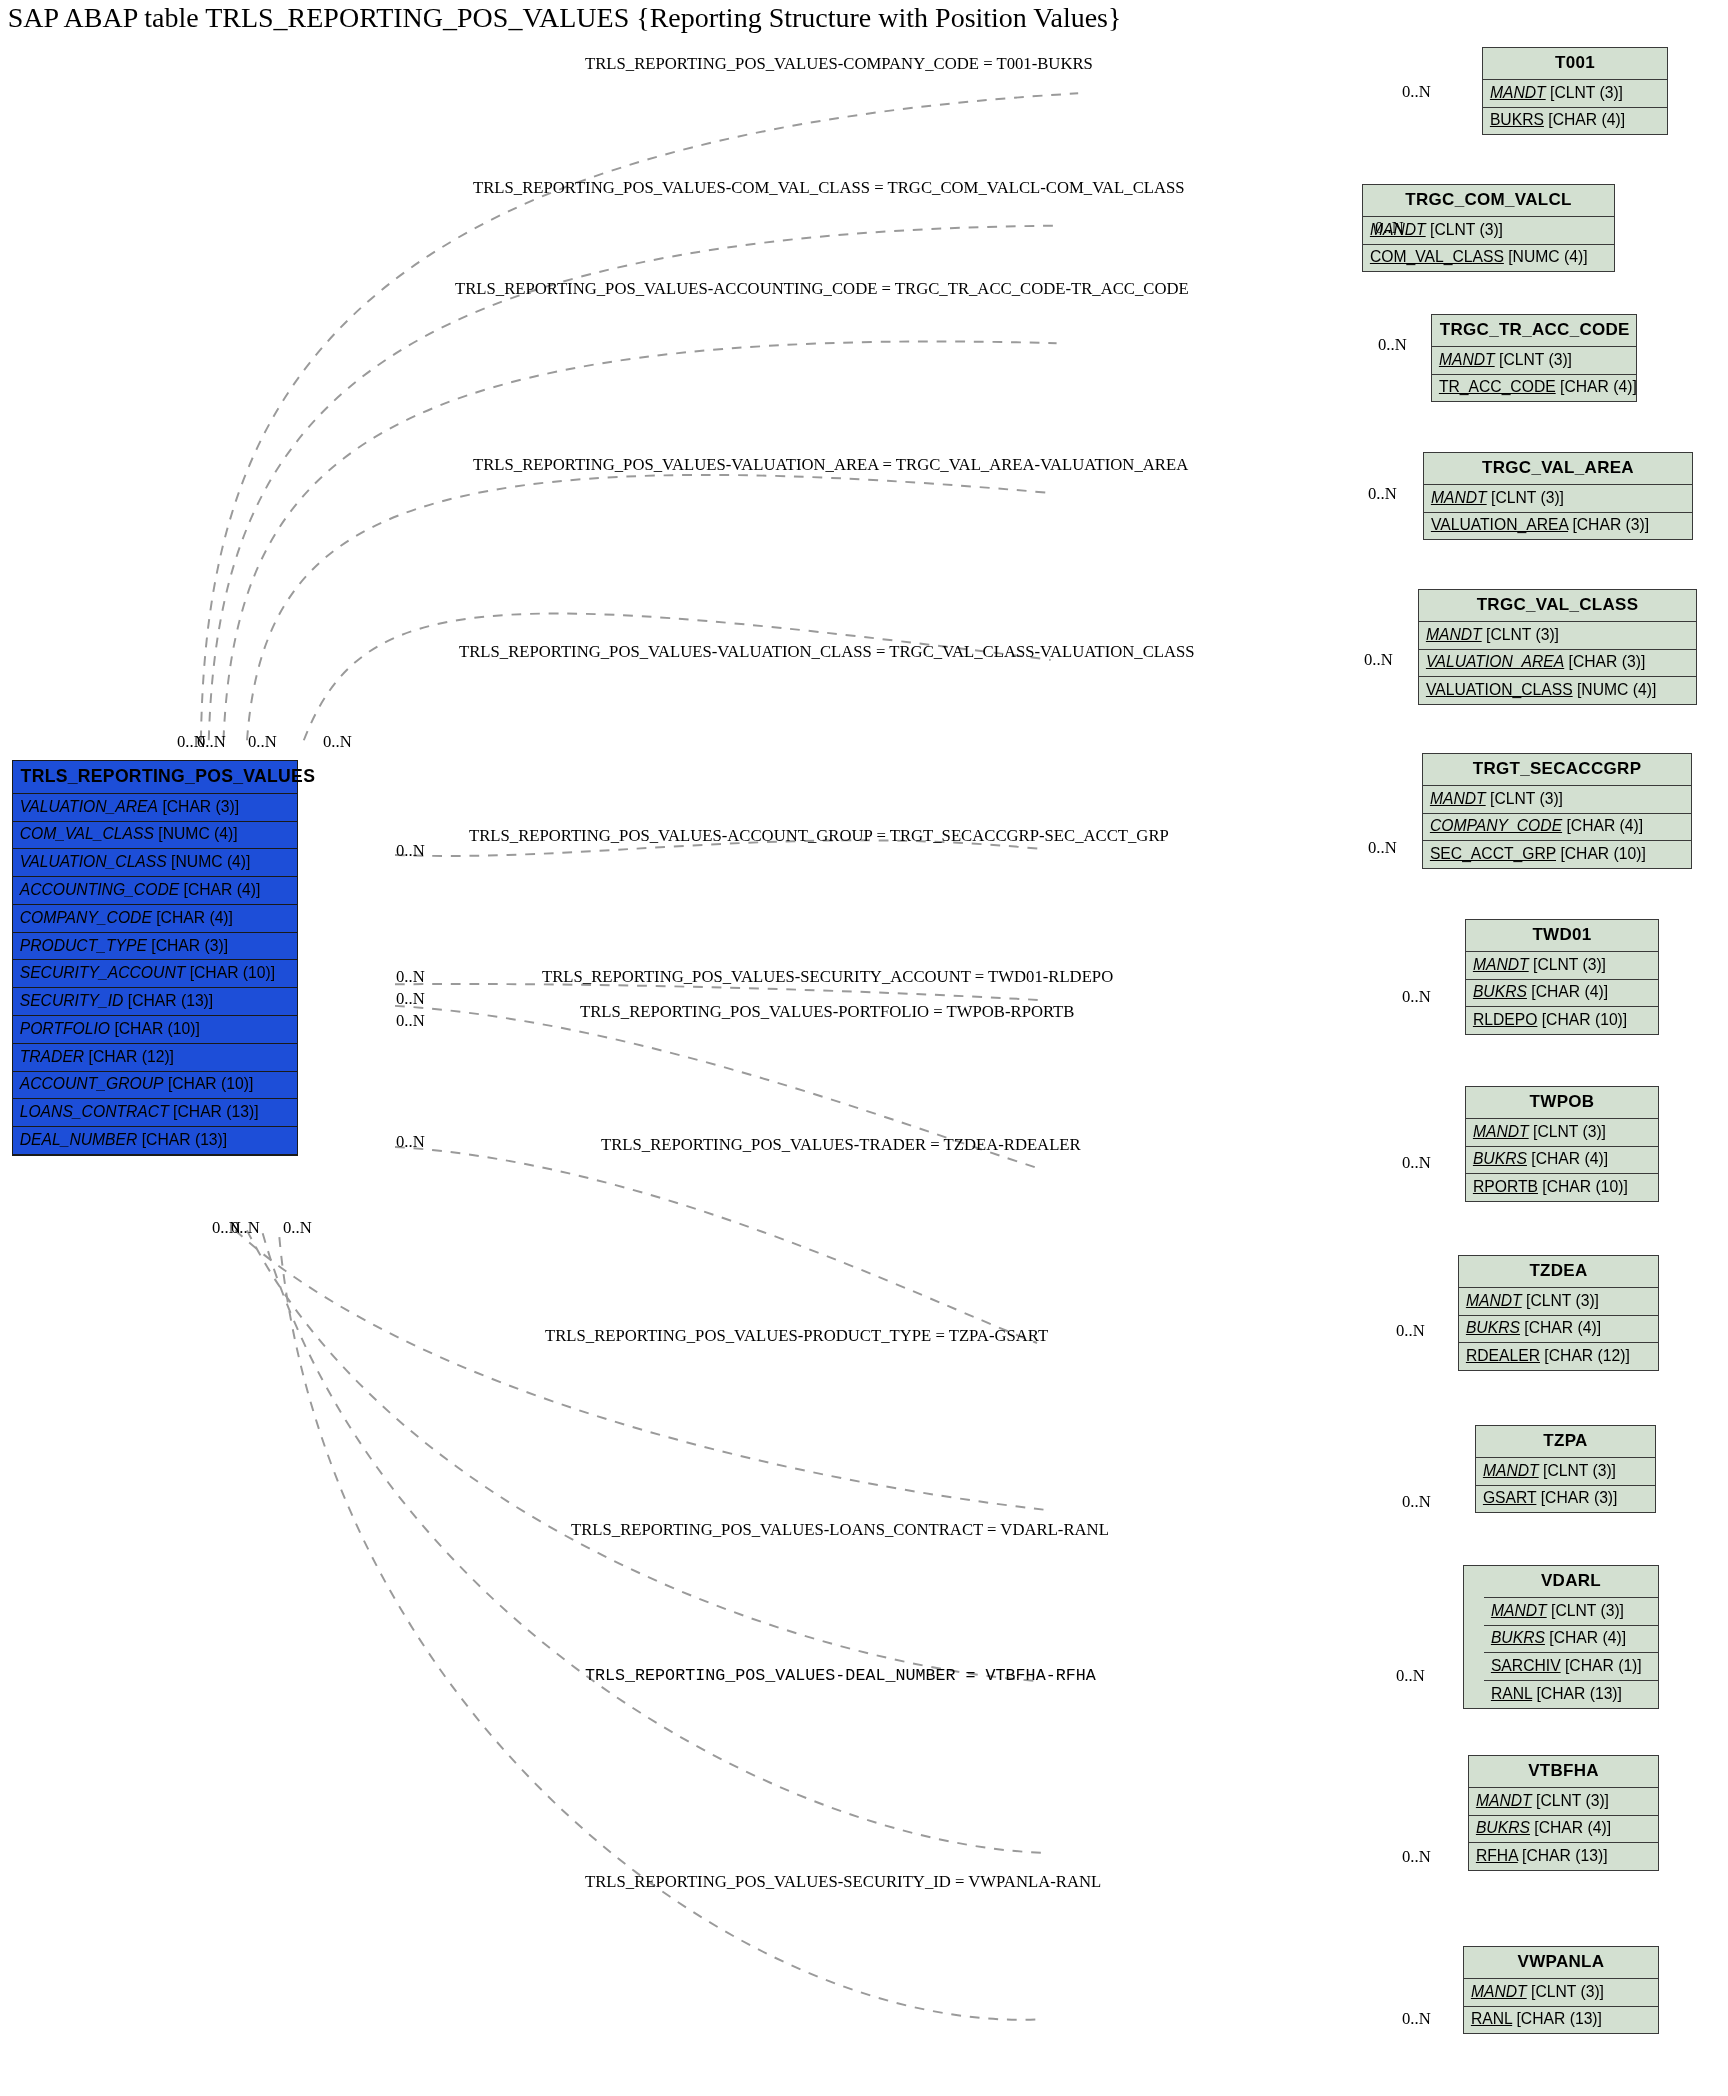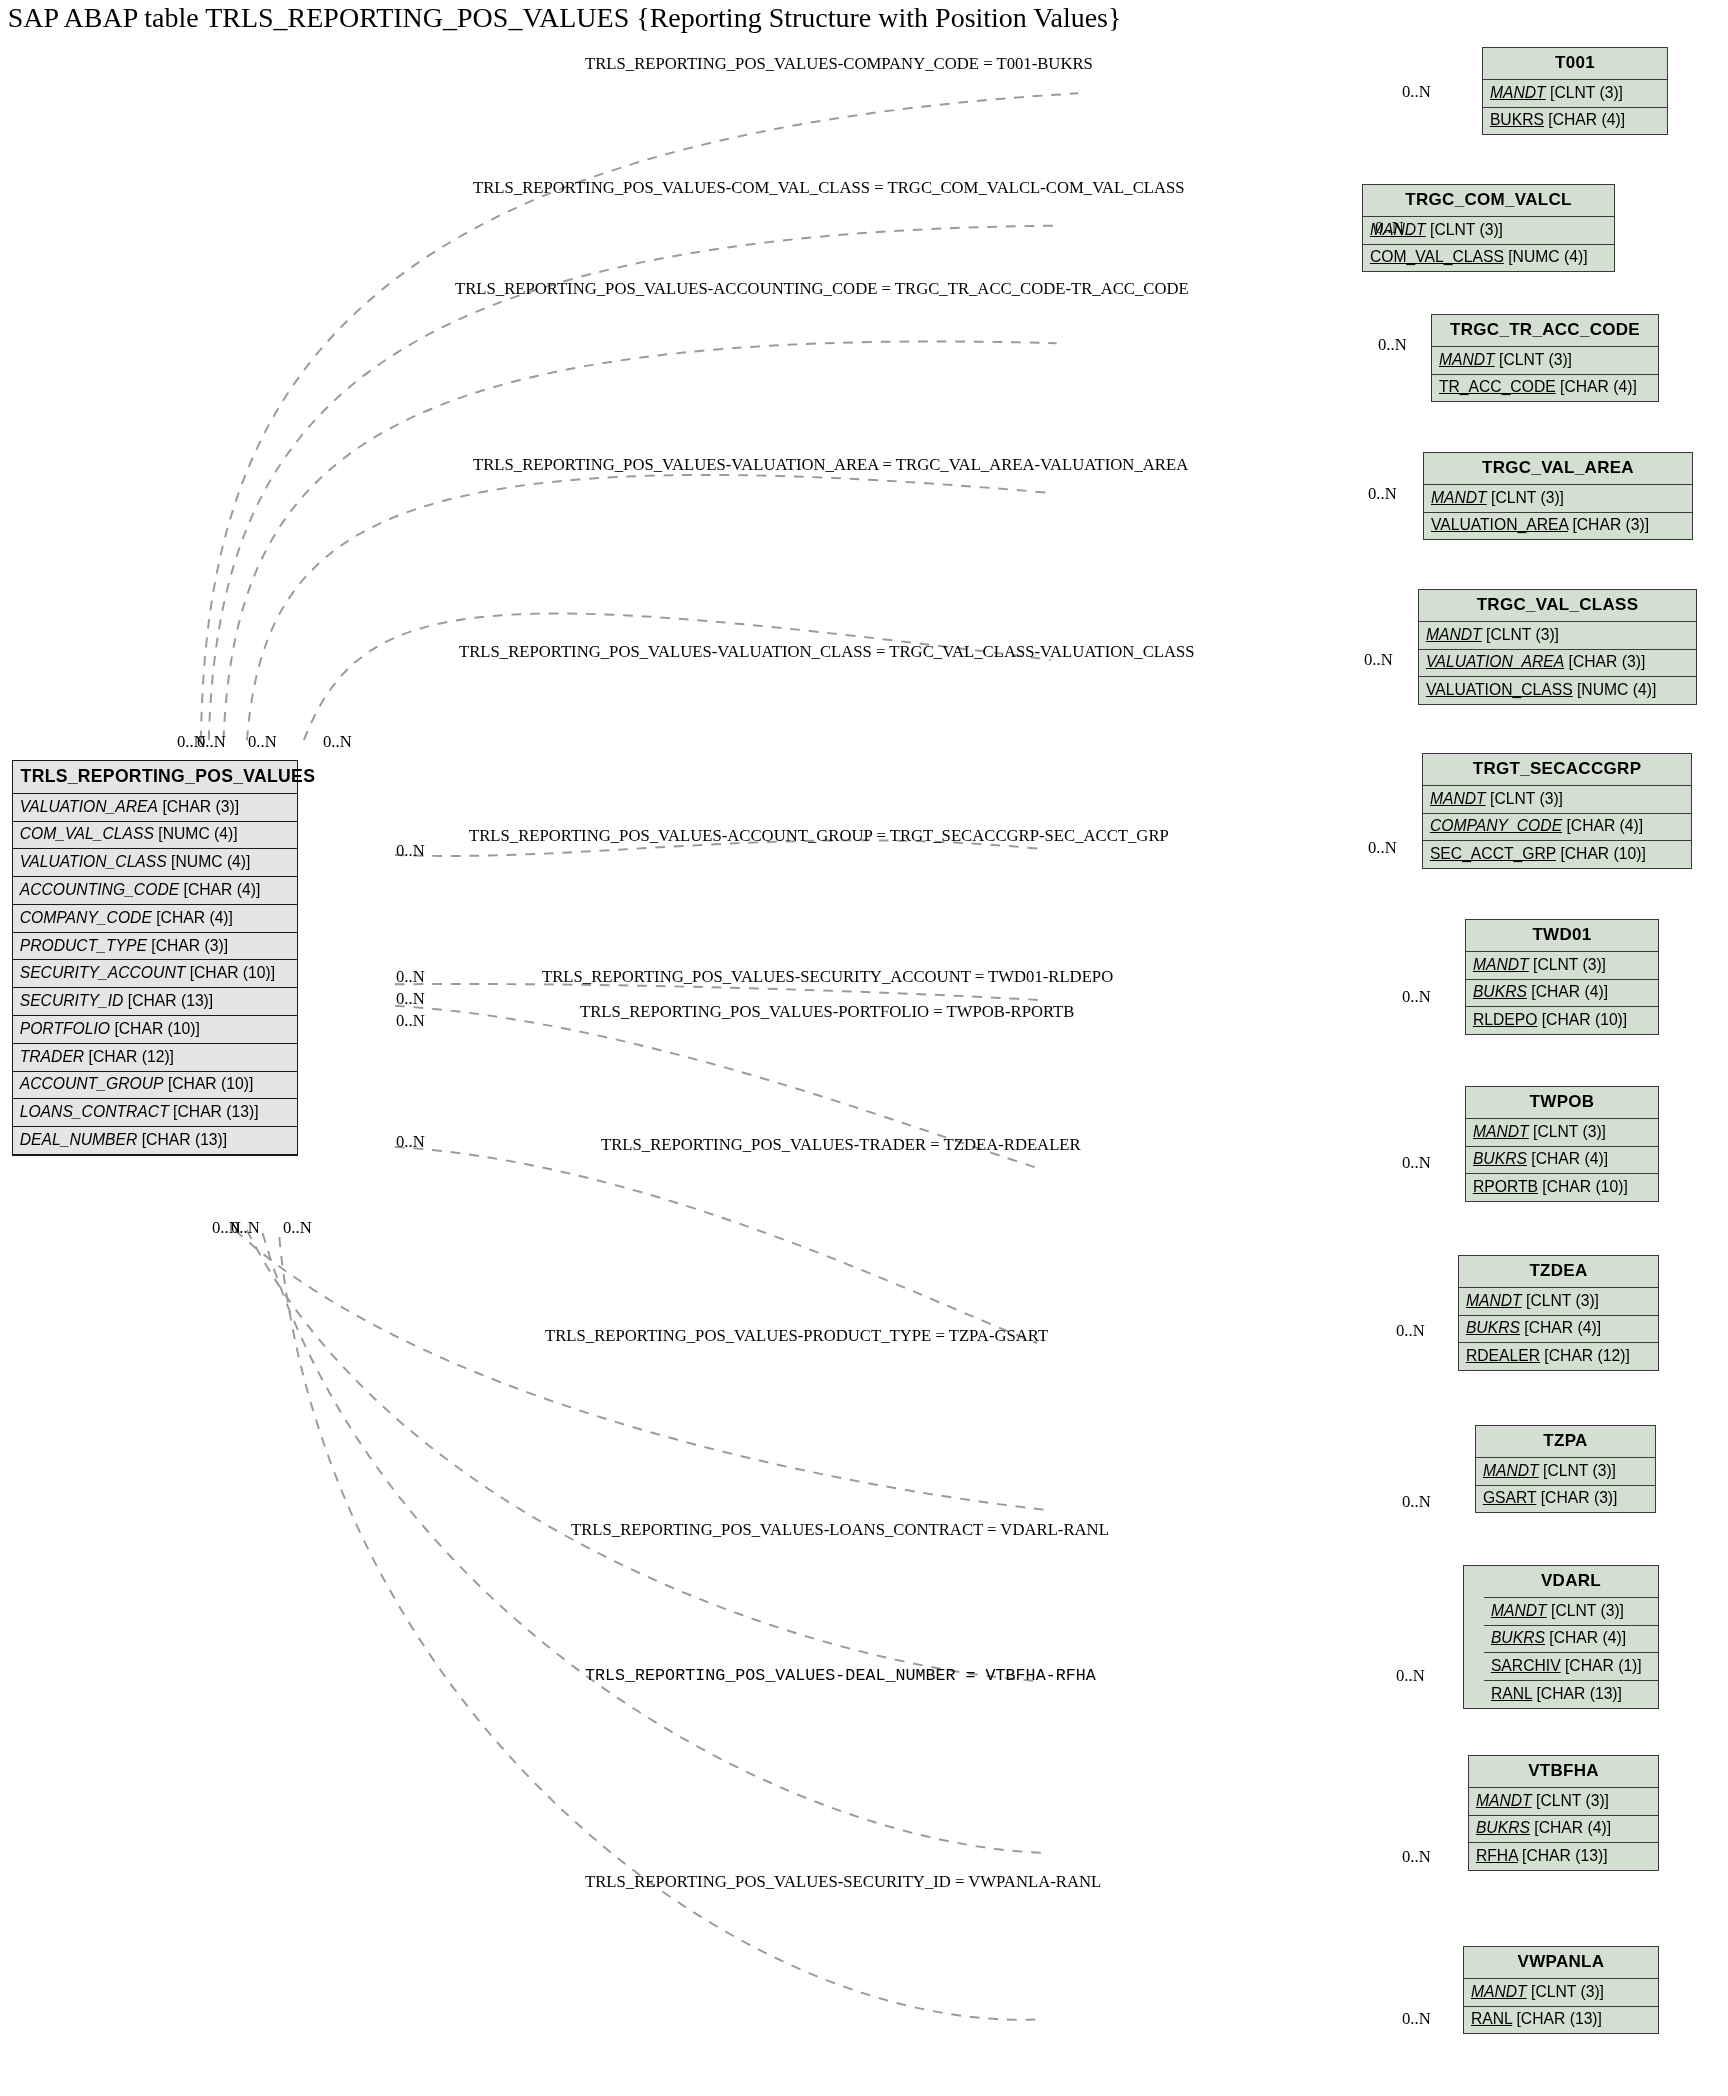--- a/index.html
+++ b/index.html
@@ -18,21 +18,21 @@
                border-bottom:1.5px solid #3a3a3a;white-space:nowrap;letter-spacing:0.3px;}
   .entity .row{font-size:15.7px;padding:3.9px 6.9px 4.9px 6.9px;white-space:nowrap;
                border-bottom:1.2px solid #3a3a3a;}
   .entity .row:last-child{border-bottom:none;}
   .entity .fname{font-style:normal;}
   .entity .fname.key{text-decoration:underline;}
   .entity .fname.ital{font-style:italic;text-decoration:underline;}
   .entity .ftype{font-style:normal;}
 
   
-  .entity.main{background:#e5e5e5;border:1.5px solid #1a1a1a;}
+  .entity.main{background:#1d4ed8;border:1.5px solid #1a1a1a;}
   .entity.main .hdr{border-bottom:1.5px solid #1a1a1a;font-size:17.6px;}
   .entity.main .row{border-bottom:1.2px solid #1a1a1a;font-size:15.7px;}
   .entity.main .fname{font-style:italic;text-decoration:none;}
 
   
   .rel-label{position:absolute;font-family:"Liberation Serif",serif;font-size:16.7px;
              color:#000;white-space:nowrap;}
   .card{position:absolute;font-family:"Liberation Serif",serif;font-size:16.7px;
         color:#000;white-space:nowrap;}
 </style>
@@ -96,21 +96,21 @@
     <div class="row"><span class="fname ital">MANDT</span> <span class="ftype">[CLNT (3)]</span></div>
     <div class="row"><span class="fname key">BUKRS</span> <span class="ftype">[CHAR (4)]</span></div>
   </div>
 
   <div class="entity" style="left:1362px;top:184px;width:253px;">
     <div class="hdr">TRGC_COM_VALCL</div>
     <div class="row"><span class="fname ital">MANDT</span> <span class="ftype">[CLNT (3)]</span></div>
     <div class="row"><span class="fname key">COM_VAL_CLASS</span> <span class="ftype">[NUMC (4)]</span></div>
   </div>
 
-  <div class="entity" style="left:1431px;top:314px;width:228px;">
+  <div class="entity" style="left:1431px;top:314px;width:206px;">
     <div class="hdr">TRGC_TR_ACC_CODE</div>
     <div class="row"><span class="fname ital">MANDT</span> <span class="ftype">[CLNT (3)]</span></div>
     <div class="row"><span class="fname key">TR_ACC_CODE</span> <span class="ftype">[CHAR (4)]</span></div>
   </div>
 
   <div class="entity" style="left:1423px;top:452px;width:270px;">
     <div class="hdr">TRGC_VAL_AREA</div>
     <div class="row"><span class="fname ital">MANDT</span> <span class="ftype">[CLNT (3)]</span></div>
     <div class="row"><span class="fname key">VALUATION_AREA</span> <span class="ftype">[CHAR (3)]</span></div>
   </div>

